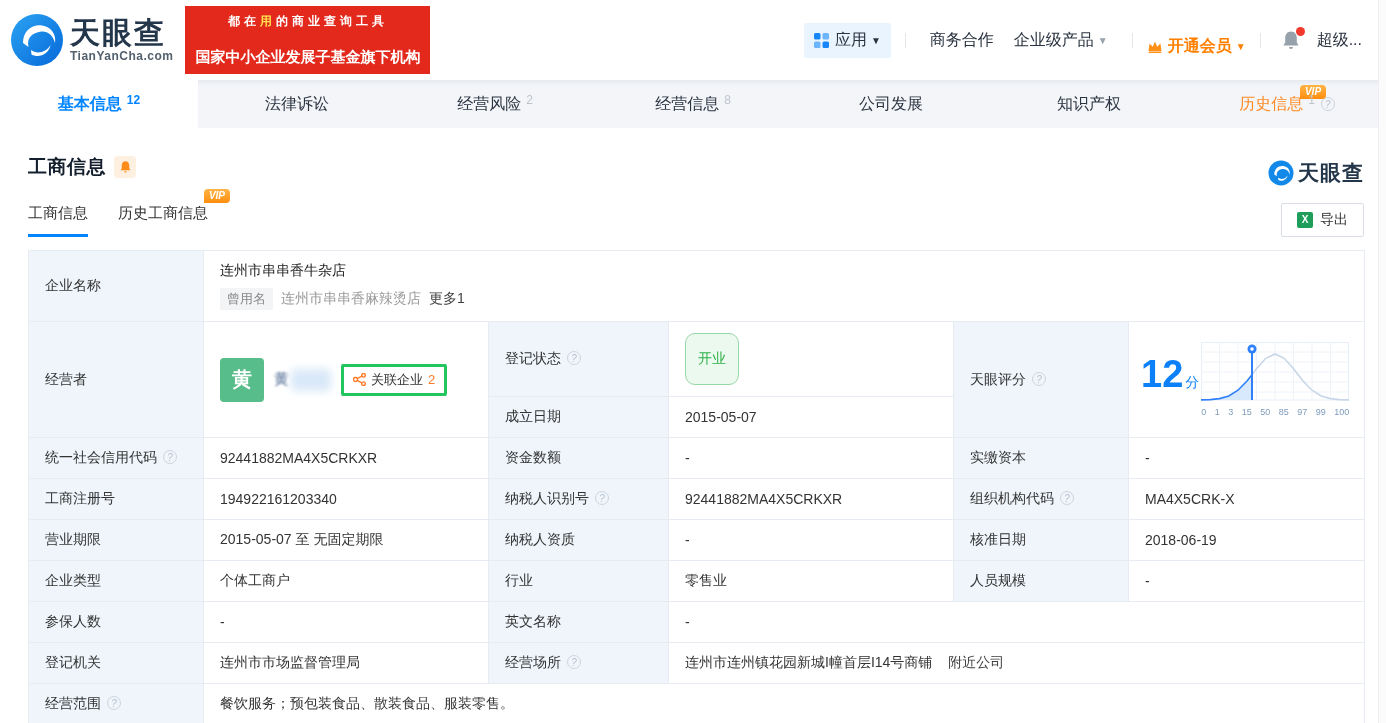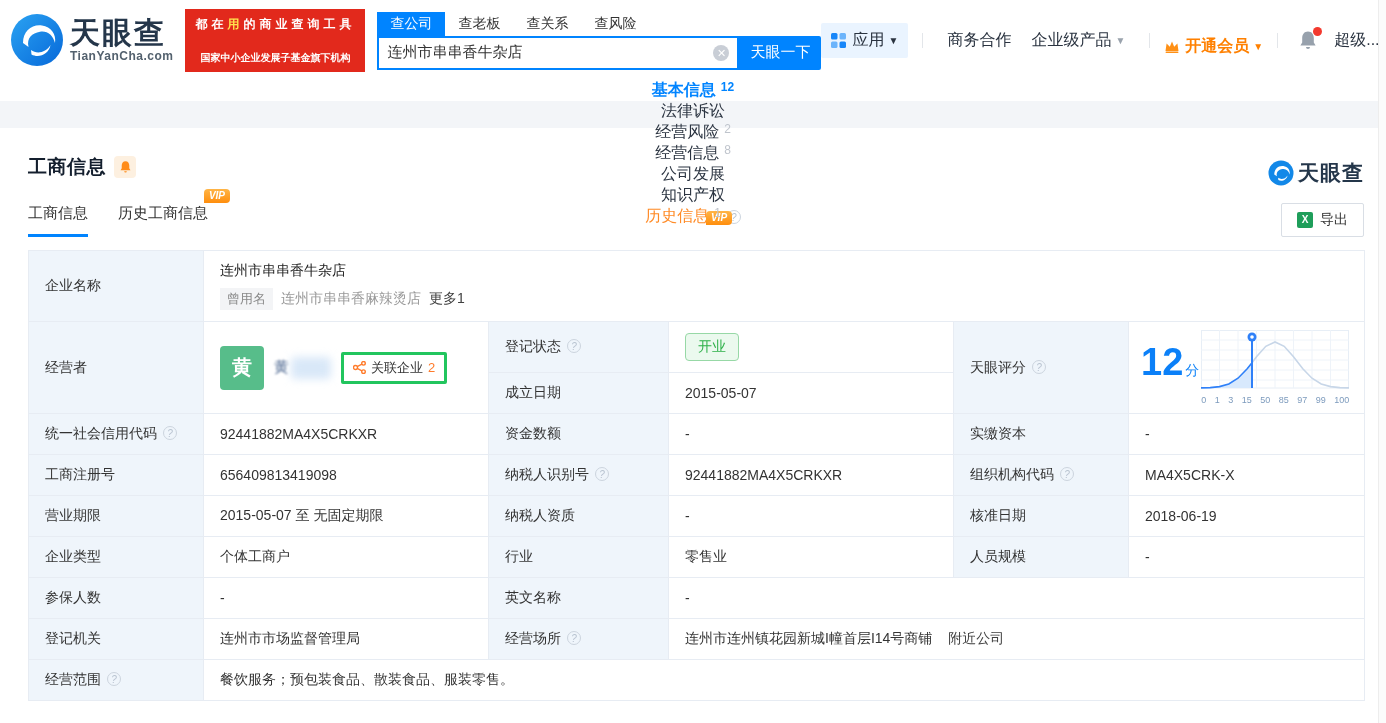--- a/index.html
+++ b/index.html
@@ -11,21 +11,21 @@
   .header { height:80px; display:flex; align-items:center; padding:0 14px 0 10px;
     background:#fff; position:relative; box-shadow:0 2px 5px rgba(40,60,90,.08); }
   .logo { display:flex; align-items:center; cursor:pointer; }
   .logo svg { width:54px; height:54px; }
   .logo-txt { margin-left:6px; }
   .logo-brand { font-size:30px; font-weight:bold; color:#24364a; letter-spacing:2px; line-height:32px; }
   .logo-domain { font-size:12px; color:#53616e; font-weight:bold; letter-spacing:.5px; }
   .banner { margin-left:12px; background:#e2291c; color:#fff; padding:7px 10px; text-align:center; }
   .banner .l1 { font-size:12px; font-weight:bold; letter-spacing:4px; white-space:nowrap; }
   .banner .l1 .hl { color:#ffe24d; }
-  .banner .l2 { font-size:10px; font-weight:bold; margin-top:18px; white-space:nowrap; }
+  .banner .l2 { font-size:15px; font-weight:bold; margin-top:18px; white-space:nowrap; }
 
   .search-area { margin-left:12px; }
   .search-tabs { display:flex; align-items:flex-end; height:25px; }
   .stab { font-size:14px; color:#333; padding:3px 13px; cursor:pointer; }
   .stab.active { background:#0084ff; color:#fff; }
   .search-row { display:flex; }
   .search-box { width:362px; height:34px; border:2px solid #0084ff; background:#fff;
     display:flex; align-items:center; padding:0 8px; }
   .search-box input { flex:1; border:none; outline:none; font-size:15px; color:#333;
     font-family:"Liberation Sans","DejaVu Sans",sans-serif; }
@@ -41,21 +41,21 @@
   .apps-pill .caret { color:#2a3340; }
   .sep { width:1px; height:15px; background:#e3e6ea; margin:0 14px; }
   .nav-vip { color:#ff8000; font-weight:bold;margin-top:12px; }
   .nav-vip .caret { color:#ff8000; }
   .crown { margin-right:5px; display:inline-flex; }
   .bell-wrap { position:relative; margin:0 6px; display:inline-flex; cursor:pointer; }
   .red-dot { position:absolute; top:-3px; right:-4px; width:9px; height:9px; border-radius:50%; background:#f3392e; }
   .nav-plain { margin:0 10px; }
 
   
-  .main-tabs { display:flex; height:48px; background:#f3f5f8;flex-direction:column; }
+  .main-tabs { display:flex; height:48px; background:#f3f5f8; }
   .mtab { flex:1; display:flex; align-items:center; justify-content:center; font-size:16px;
     color:#2b3441; cursor:pointer; position:relative; }
   .mtab .cnt { font-size:12px; color:#bfc4cc; margin-left:5px; position:relative; top:-4px; }
   .mtab.active { background:#fff; color:#0084ff; font-weight:bold; }
   .mtab.active .cnt { color:#0084ff; }
   .mtab.history { color:#ff8b27; }
   .vip-badge { background:linear-gradient(180deg,#ffb547,#ff8e0d); color:#fff; font-size:10px;
     font-style:italic; font-weight:bold; padding:1px 5px; border-radius:4px 4px 4px 0; line-height:12px; }
   .mtab .vip-badge { position:absolute; top:5px; margin-left:52px; }
   .help { display:inline-block; width:14px; height:14px; border:1px solid #ccd4de; border-radius:50%;
@@ -104,21 +104,21 @@
   .op-name { margin-left:10px; display:flex; align-items:center; cursor:pointer; }
   .op-name .nm { color:#45618c; filter:blur(1px); font-size:15px; }
   .blurred { display:inline-block; width:40px; height:22px; margin-left:2px; border-radius:4px;
     background:#d9e8f8; filter:blur(4px); }
   .rel-badge { margin-left:10px; display:inline-flex; align-items:center; border:3px solid #22c55e;
     border-radius:2px; padding:4px 9px; font-size:13px; color:#333; cursor:pointer; background:#fff; white-space:nowrap; }
   .rel-badge svg { margin-right:5px; }
   .rel-cnt { color:#ff7b2b; margin-left:5px; }
 
   .status-badge { display:inline-block; border:1px solid #97d8a6; background:#ebf9ee; color:#2fb14a;
-    padding:4px 12px; border-radius:4px; font-size:14px; }
+    padding:16px 12px; border-radius:10px; font-size:14px; }
 
   .score-cell { padding:4px 8px !important; }
   .score-flex { display:flex; align-items:center; }
   .score-num { white-space:nowrap; margin:0 2px 10px 4px; }
   .score-num span { font-size:38px; font-weight:bold; color:#0b80f8; }
   .score-num i { font-style:normal; font-size:14px; color:#0b80f8; margin-left:2px; }
   .score-chart { width:148px; }
   .axis { display:flex; justify-content:space-between; font-size:9px; color:#7d9bbd; margin-top:2px; }
 
   .premises-flex .link { margin-left:12px; white-space:nowrap; }
@@ -146,35 +146,20 @@
       <div class="logo-brand">天眼查</div>
       <div class="logo-domain">TianYanCha.com</div>
     </div>
   </div>
 
   <div class="banner">
     <div class="l1"><span>都在</span><span class="hl">用</span><span>的商业查询工具</span></div>
     <div class="l2">国家中小企业发展子基金旗下机构</div>
   </div>
 
-  <div class="search-area">
-    <div class="search-tabs">
-      <span class="stab active">查公司</span>
-      <span class="stab">查老板</span>
-      <span class="stab">查关系</span>
-      <span class="stab">查风险</span>
-    </div>
-    <div class="search-row">
-      <div class="search-box">
-        <input type="text" value="连州市串串香牛杂店" style="">
-        <span class="clear-ic">✕</span>
-      </div>
-      <button class="search-btn">天眼一下</button>
-    </div>
-  </div>
 
   <nav class="top-nav">
     <div class="nav-item apps-pill">
       <svg width="15" height="15" viewBox="0 0 15 15" style="margin-right:6px">
         <rect x="0" y="0" width="6.5" height="6.5" rx="1.5" fill="#1786f9"></rect>
         <rect x="8.5" y="0" width="6.5" height="6.5" rx="1.5" fill="#6cb4fb"></rect>
         <rect x="0" y="8.5" width="6.5" height="6.5" rx="1.5" fill="#6cb4fb"></rect>
         <rect x="8.5" y="8.5" width="6.5" height="6.5" rx="1.5" fill="#1786f9"></rect>
       </svg>
       <span>应用</span>
@@ -363,21 +348,21 @@
   <tr>
     <td class="lbl"><span>统一社会信用代码</span><i class="help"></i></td>
     <td>92441882MA4X5CRKXR</td>
     <td class="lbl">资金数额</td>
     <td>-</td>
     <td class="lbl">实缴资本</td>
     <td>-</td>
   </tr>
   <tr>
     <td class="lbl">工商注册号</td>
-    <td>656409813419098</td>
+    <td>194922161203340</td>
     <td class="lbl"><span>纳税人识别号</span><i class="help"></i></td>
     <td>92441882MA4X5CRKXR</td>
     <td class="lbl"><span>组织机构代码</span><i class="help"></i></td>
     <td>MA4X5CRK-X</td>
   </tr>
   <tr>
     <td class="lbl">营业期限</td>
     <td>2015-05-07 至 无固定期限</td>
     <td class="lbl">纳税人资质</td>
     <td>-</td>

